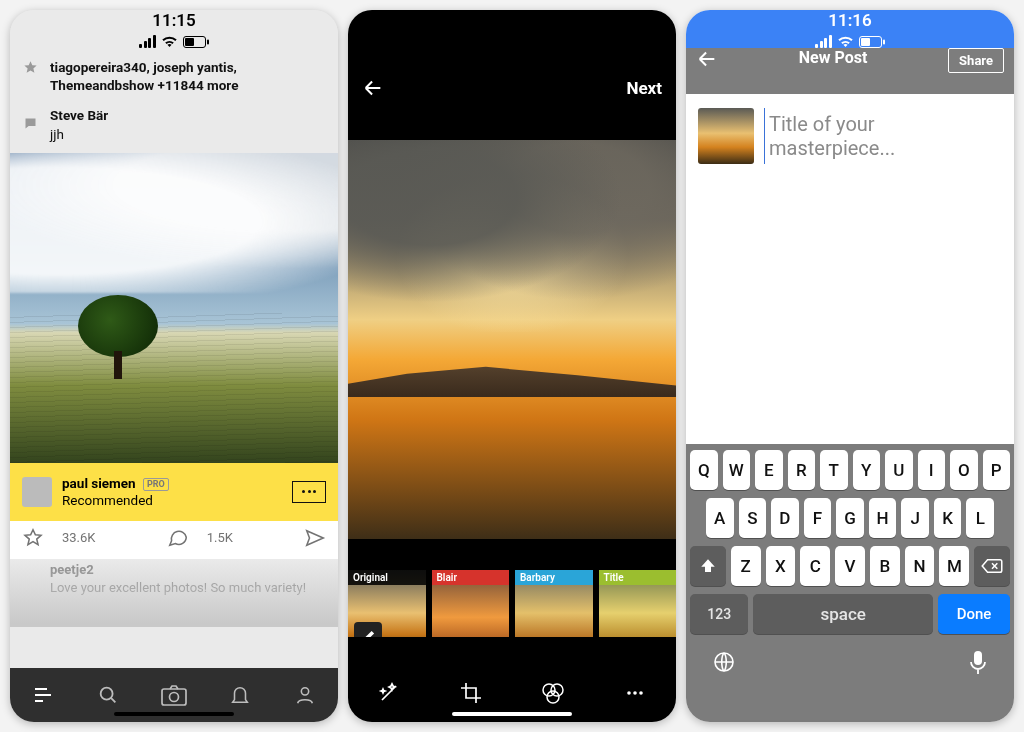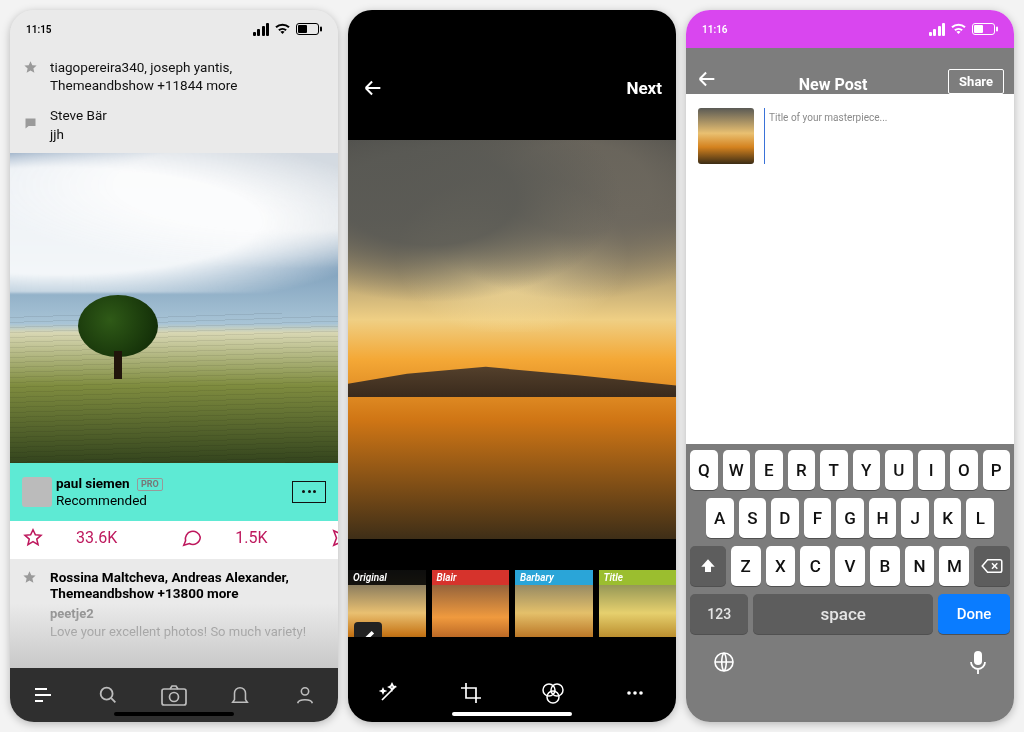--- a/index.html
+++ b/index.html
@@ -1,87 +1,87 @@
 <!DOCTYPE html>
 <html><head>
 <meta charset="utf-8">
 <style>
   * { margin:0; padding:0; box-sizing:border-box; font-family:-apple-system,BlinkMacSystemFont,"Segoe UI",Roboto,Helvetica,Arial,sans-serif; }
   body { background:#f3f3f3; display:flex; justify-content:center; align-items:center; min-height:732px; }
   .stage { width:1024px; height:732px; display:flex; gap:10px; padding:10px; }
   .phone { flex:1; background:#000; border-radius:24px; overflow:hidden; position:relative; display:flex; flex-direction:column; box-shadow:0 2px 8px rgba(0,0,0,.25); }
   
-  .status { height:38px; display:flex; align-items:center; justify-content:space-between; padding:0 16px; font-size:10px; font-weight:600; color:#fff; }
+  .status { height:38px; display:flex; align-items:center; justify-content:space-between; padding:0 16px; font-size:17px; font-weight:600; color:#fff;flex-direction:column; }
   .status.light { color:#000; background:#eaeaea; }
   .status .right { display:flex; align-items:center; gap:5px; }
   .sig   { display:flex; align-items:flex-end; gap:1.5px; }
   .sig span { width:3px; background:currentColor; border-radius:1px; }
   .sig span:nth-child(1){height:4px}.sig span:nth-child(2){height:7px}.sig span:nth-child(3){height:10px}.sig span:nth-child(4){height:13px}
   .wifi svg, .batt svg { display:block; }
   .home-ind { position:absolute; bottom:6px; left:50%; transform:translateX(-50%); width:120px; height:4px; border-radius:2px; background:#000; }
   .home-ind.white { background:#fff; }
 
   
   .p1 { background:#eaeaea; }
   .notif { padding:10px 14px 10px 40px; position:relative; font-size:13.5px; line-height:1.35; color:#111; }
   .notif .ico { position:absolute; left:12px; top:11px; width:16px; height:16px; display:flex; align-items:center; justify-content:center; color:#9a9a9a; }
-  .notif strong { font-weight:400; }
+  .notif strong { font-weight:700; }
   .photo-tree { width:100%; height:310px; background:linear-gradient(to bottom,#2f5a8a 0%,#a8c4d6 55%,#d8d7b3 58%,#7f8c3f 75%,#33441d 100%); position:relative; overflow:hidden; }
   .cloud { position:absolute; width:180%; height:180px; left:-40%; top:-40px; background:radial-gradient(ellipse at 30% 60%,rgba(255,255,255,.9) 0 35%,transparent 60%),radial-gradient(ellipse at 70% 40%,rgba(240,240,240,.85) 0 30%,transparent 55%); filter:blur(1px); }
   .tree { position:absolute; left:68px; top:142px; width:80px; height:82px; }
   .tree .crown { width:80px; height:62px; background:radial-gradient(circle at 40% 40%,#2f5a17,#0c2404); border-radius:50%; }
   .tree .trunk { width:8px; height:28px; background:#21150b; margin:-6px auto 0; }
   .field-lines { position:absolute; bottom:0; left:0; right:0; height:150px; background:repeating-linear-gradient(178deg,rgba(0,0,0,0) 0 4px,rgba(0,0,0,.08) 4px 5px); }
-  .post-meta { display:flex; align-items:center; gap:4px; padding:12px; background:#5eead4; }
+  .post-meta { display:flex; align-items:center; gap:10px; padding:12px; background:#fde047; }
   .avatar-sq { width:30px; height:30px; background:#bbb; border-radius:3px; }
   .post-meta .txt { flex:1; font-size:13.5px; line-height:1.25; }
   .post-meta .name { font-weight:700; }
   .pro { display:inline-block; font-size:9px; font-weight:700; border:1px solid #999; border-radius:2px; padding:0 3px; vertical-align:1px; margin-left:4px; color:#777; }
   .more-box { width:34px; height:22px; border:1.5px solid #111; display:flex; align-items:center; justify-content:center; gap:2.5px; }
   .more-box span{width:3px;height:3px;background:#111;border-radius:50%;}
-  .post-actions { display:flex; align-items:center; padding:6px 12px 10px; gap:32px; background:#fff; color:#be185d; font-size:16px; }
+  .post-actions { display:flex; align-items:center; padding:6px 12px 10px; gap:18px; background:#fff; color:#737373; font-size:13px; }
   .post-actions .grow { flex:1; }
   .post-actions svg { display:block; }
   .faves-row { padding:10px 14px 2px 40px; position:relative; font-size:13.5px; font-weight:700; background:#eaeaea; }
   .faves-row .ico { position:absolute; left:12px; top:11px; color:#9a9a9a; }
   .fade-under { position:relative; background:#eaeaea; color:#8c8c8c; font-size:13px; padding:2px 14px 30px 40px; line-height:1.4; }
   .fade-under::after { content:""; position:absolute; inset:0; background:linear-gradient(to bottom,rgba(234,234,234,0) 0%,#c9c9c9 95%); pointer-events:none; }
   .tabbar { position:absolute; left:0; right:0; bottom:0; height:54px; background:#2f2f2f; display:flex; align-items:center; justify-content:space-around; color:#bdbdbd; }
   .tabbar .tab { width:44px; height:44px; display:flex; align-items:center; justify-content:center; }
   .tabbar .tab.active { color:#fff; }
 
   
   .p2 { background:#000; color:#fff;gap:27px; }
   .nav2 { height:50px; display:flex; align-items:center; justify-content:space-between; padding:0 14px 0 8px; font-size:17px; font-weight:700; }
   .nav2 .back { width:34px;height:34px; display:flex;align-items:center;justify-content:center; }
   .sunset { flex:1; position:relative; overflow:hidden; background:linear-gradient(to bottom,#4a4a47 0%,#6b655a 20%,#efcf84 45%,#f4a836 55%,#d07615 70%,#3e2e17 100%); }
   .sunset .island { position:absolute; left:0; right:0; top:56%; height:34px; background:linear-gradient(to bottom,rgba(60,50,45,.85),rgba(40,32,28,.9)); clip-path:polygon(0 60%,18% 30%,42% 10%,70% 35%,100% 65%,100% 100%,0 100%); }
   .sunset .clouds2 { position:absolute; inset:0 0 auto 0; height:48%; background:radial-gradient(ellipse at 25% 30%,rgba(90,90,85,.9) 0 25%,transparent 55%),radial-gradient(ellipse at 70% 25%,rgba(110,105,95,.85) 0 22%,transparent 55%),radial-gradient(ellipse at 50% 60%,rgba(250,225,160,.6) 0 20%,transparent 50%); }
-  .filters { height:71px; display:flex; gap:6px; padding:4px 0 0 0; overflow:hidden;font-style:italic; }
+  .filters { height:71px; display:flex; gap:6px; padding:4px 0 0 0; overflow:hidden; }
   .flt { position:relative; width:86px; height:86px; overflow:hidden; }
   .flt .bg { position:absolute; inset:0; }
   .s0 .bg{background:linear-gradient(to bottom,#5a5a55 0%,#e9c071 50%,#c77719 75%,#3b2c15 100%);}
   .s1 .bg{background:linear-gradient(to bottom,#6b4a3a 0%,#f09a3e 55%,#8a3a0e 100%);}
   .s2 .bg{background:linear-gradient(to bottom,#6d6d60 0%,#e4c06a 50%,#b87222 80%,#3e2f16 100%);}
   .s3 .bg{background:linear-gradient(to bottom,#6b7a4a 0%,#e6d06e 50%,#b88a2a 80%,#3e3a16 100%);}
   .flt .lbl { position:absolute; top:0; left:0; right:0; font-size:10px; padding:2px 5px; color:#fff; font-weight:600; }
   .c-orig{background:rgba(0,0,0,.85);} .c-blair{background:#d6332c;} .c-barb{background:#2aa5d8;} .c-tender{background:#9bbe2f;}
   .flt .pencil { position:absolute; left:6px; bottom:6px; width:28px; height:28px; background:#222; border-radius:4px; display:flex; align-items:center; justify-content:center; }
   .tools { height:58px; display:flex; align-items:center; justify-content:space-around; color:#fff; }
   .tools .tool { width:48px;height:48px; display:flex; align-items:center; justify-content:center; }
 
   
   .p3 { background:#fff; }
-  .p3 .status { background:#d946ef; color:#fff; }
-  .nav3 { height:46px; background:#7d7d7d; display:flex; align-items:flex-end; justify-content:space-between; padding:0 10px; color:#fff; }
+  .p3 .status { background:#3b82f6; color:#fff; }
+  .nav3 { height:46px; background:#7d7d7d; display:flex; align-items:flex-start; justify-content:space-between; padding:0 10px; color:#fff; }
   .nav3 .title { font-size:16px; font-weight:700; }
   .share-btn { border:1.5px solid #fff; padding:4px 10px; font-size:13px; font-weight:700; border-radius:2px; }
   .compose { display:flex; gap:10px; padding:14px 12px; }
   .thumb { width:56px; height:56px; background:linear-gradient(to bottom,#5a5a55 0%,#e9c071 45%,#d4821e 70%,#3b2c15 100%); border-radius:3px; }
-  .title-input { flex:1; font-size:10px; color:#8a8a8a; padding-top:4px; border-left:1.5px solid #3a72d8; padding-left:4px; }
+  .title-input { flex:1; font-size:20px; color:#8a8a8a; padding-top:4px; border-left:1.5px solid #3a72d8; padding-left:4px; }
   .kbd { position:absolute; left:0; right:0; bottom:0; background:#7c7c7c; padding:6px 4px 46px; }
   .krow { display:flex; gap:5px; justify-content:center; margin-bottom:8px; }
   .key { background:#fff; color:#111; border-radius:5px; height:40px; min-width:27px; flex:1; display:flex; align-items:center; justify-content:center; font-size:17px; font-weight:500; box-shadow:0 1px 0 rgba(0,0,0,.35); }
   .key.fn { background:#5d5d5d; color:#e5e5e5; }
   .key.space { flex:4; }
   .key.done { background:#0a7cff; color:#fff; flex:1.6; font-size:15px; }
   .krow.r2 { padding:0 16px; }
   .krow.r3 .key.fn:first-child, .krow.r3 .key.fn:last-child { flex:1.2; }
   .kbar { display:flex; justify-content:space-between; padding:8px 22px 0; color:#fff; }
   .kbar svg{display:block;}
@@ -171,26 +171,20 @@
         </span>
       <span>1.5K</span>
       <span class="grow"></span>
       <span>
           <svg width="22" height="22" viewBox="0 0 24 24" fill="none" stroke="currentColor" stroke-width="1.7">
             <path d="M21 12 3 4l3 8-3 8 18-8z"></path>
           </svg>
         </span>
     </div>
 
-    <div class="faves-row">
-      <span class="ico"><svg width="15" height="15" viewBox="0 0 24 24" fill="currentColor">
-            <path d="M12 2l2.9 6.3 6.9.6-5.2 4.6 1.6 6.8L12 16.9 5.8 20.3l1.6-6.8L2.2 8.9l6.9-.6L12 2z"></path>
-          </svg></span>
-      <span>Rossina Maltcheva, Andreas Alexander, Themeandbshow +13800 more</span>
-    </div>
     <div class="fade-under">
       <strong>peetje2</strong><br>
       <span>Love your excellent photos! So much variety!</span>
     </div>
 
     <div class="tabbar">
       <div class="tab active">
           <svg width="24" height="24" viewBox="0 0 24 24" fill="none" stroke="currentColor" stroke-width="2">
             <path d="M4 6h12M4 12h16M4 18h8"></path>
           </svg>

